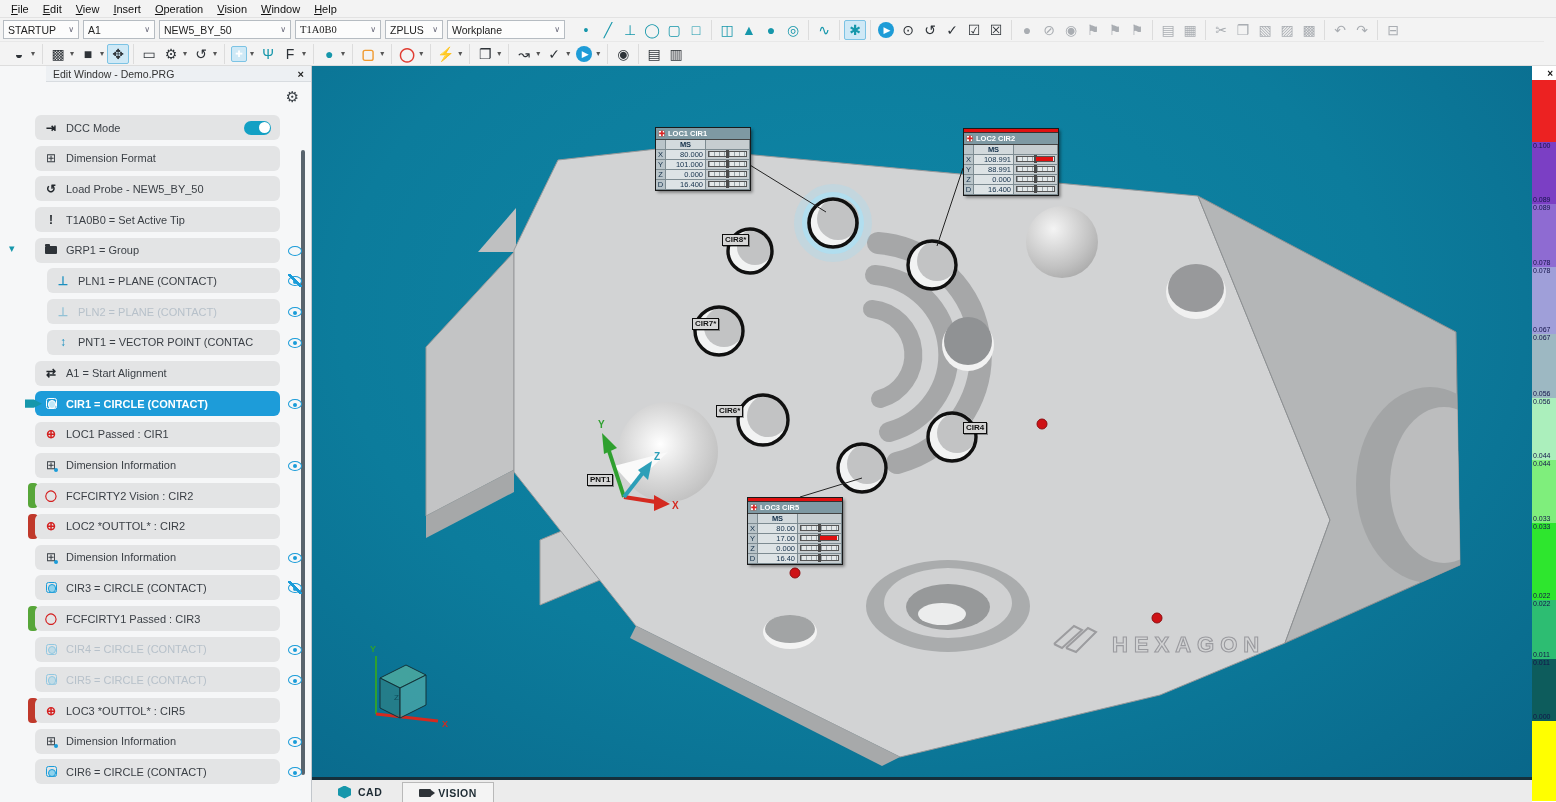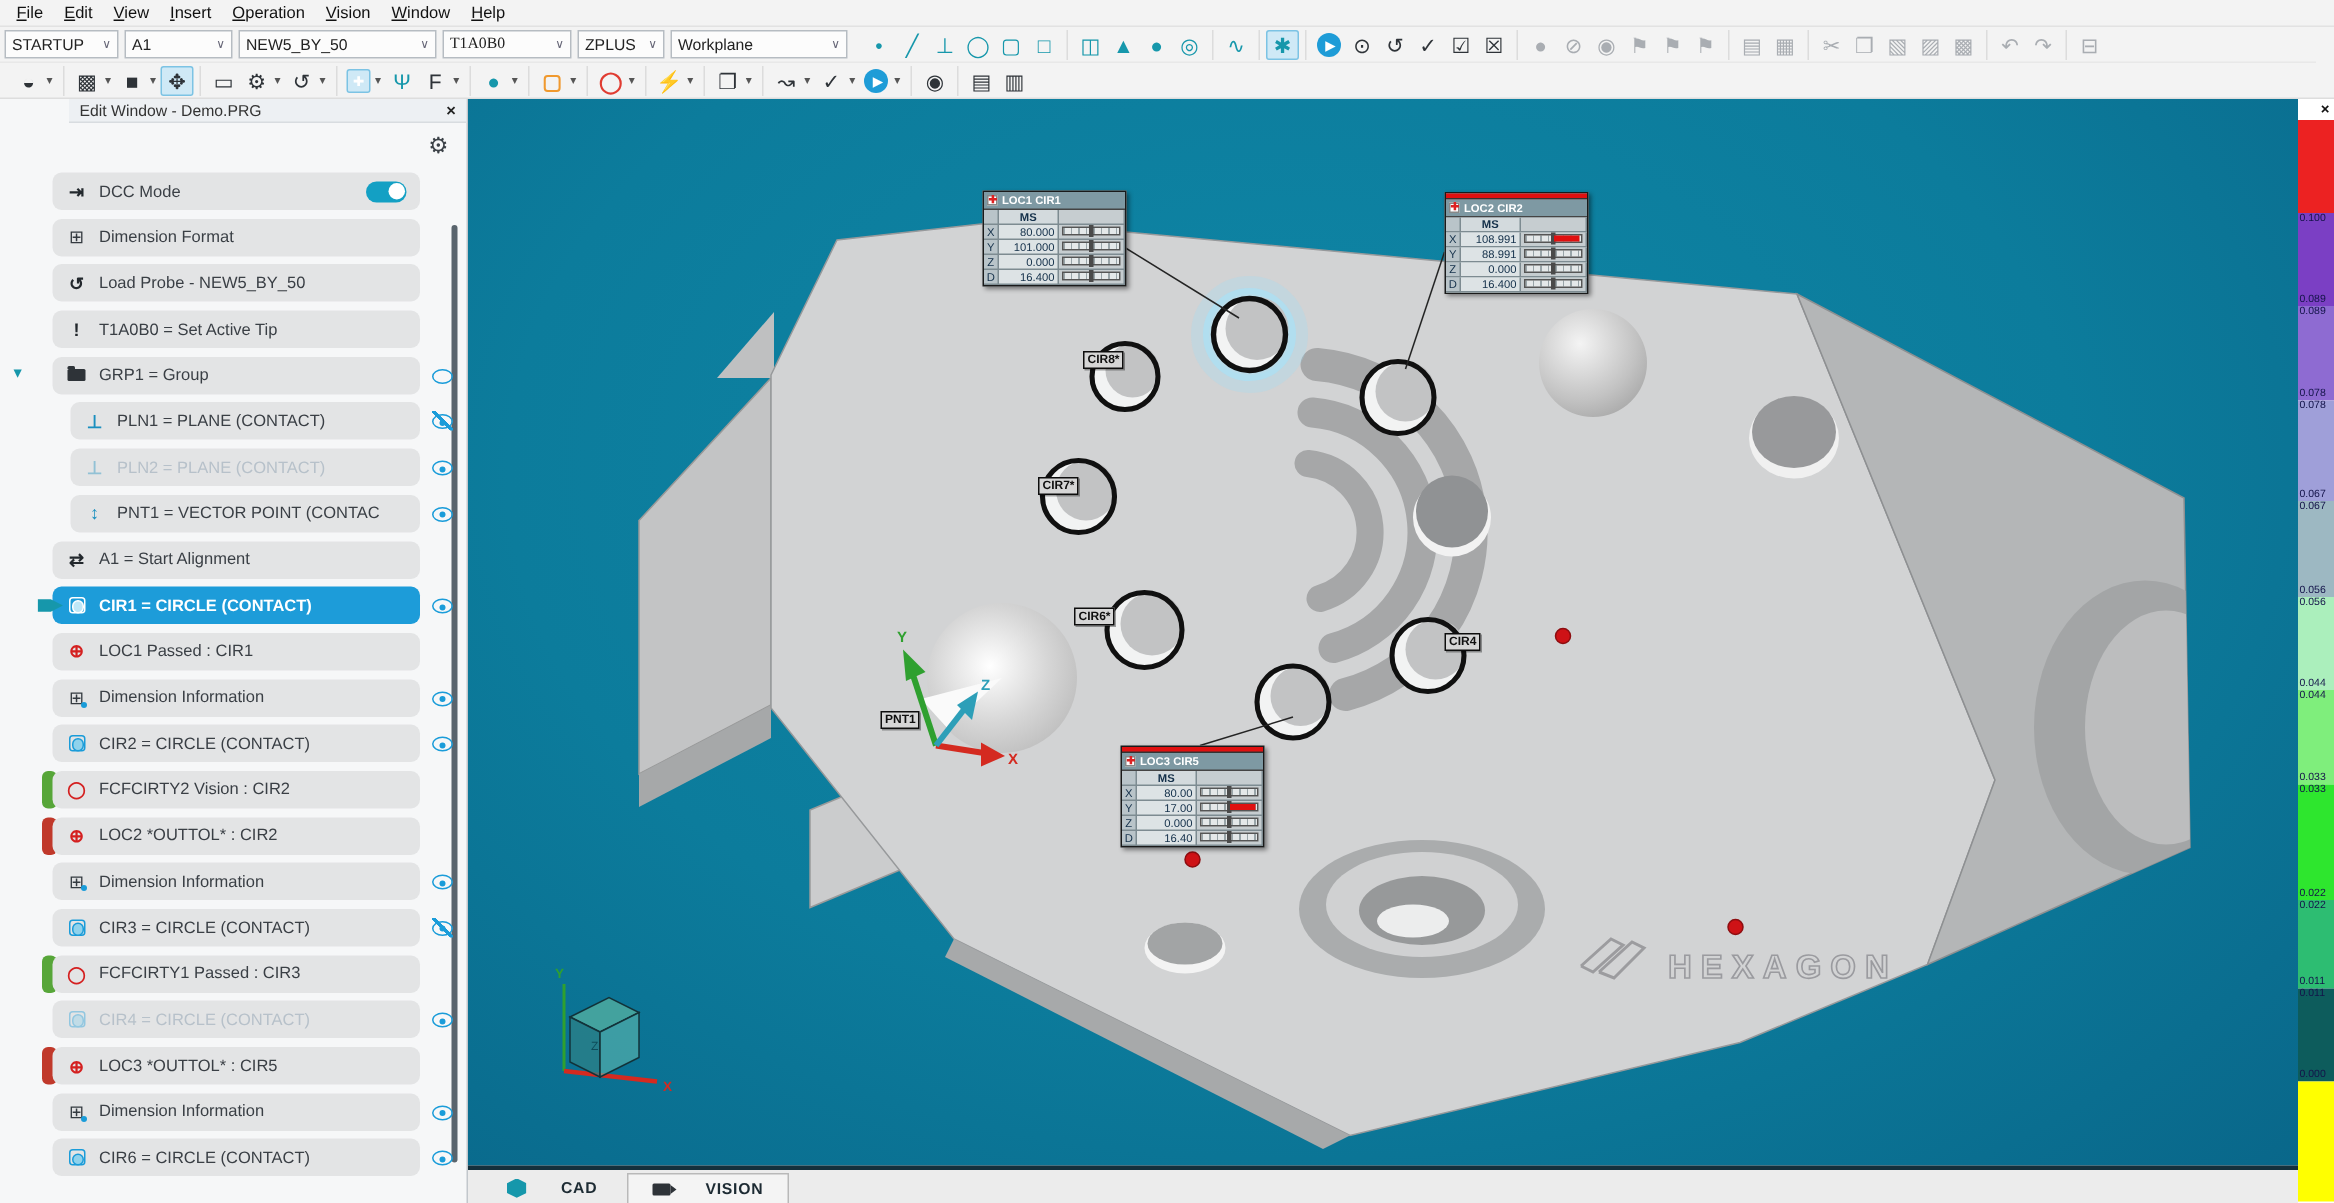--- a/index.html
+++ b/index.html
@@ -114,21 +114,21 @@
               display:flex; flex-direction:column; }
   .cb-top { height:14px; display:flex; justify-content:flex-end; align-items:center;
             padding-right:3px; font-size:10px; font-weight:bold; color:#111; }
   .cb-seg { position:relative; width:100%; }
   .cb-lab { position:absolute; left:1px; font-size:7px; color:#14144a; line-height:8px; }
   .cb-lab.bot { bottom:0; } .cb-lab.top { top:0; }
 
   
   #tabbar { position:absolute; left:312px; top:780px; width:1220px; height:22px; background:#ececec;
             display:flex; align-items:flex-end; padding-left:10px; gap:4px; }
-  .tab { display:flex; align-items:center; gap:23px; padding:0 16px; font-size:10.5px; font-weight:bold;
+  .tab { display:flex; align-items:center; gap:7px; padding:0 16px; font-size:10.5px; font-weight:bold;
          color:#1d2b33; height:20px; letter-spacing:.5px; }
   .tab.inactive { background:#f4f4f4; border:1px solid #b9b9b9; border-bottom:none; }
   .cube-ico { width:13px; height:13px; background:#1697ab;
               clip-path:polygon(50% 0,100% 25%,100% 75%,50% 100%,0 75%,0 25%); }
   .cam-ico { width:12px; height:8px; background:#2e3338; border-radius:1px; position:relative; }
   .cam-ico::after { content:""; position:absolute; right:-4px; top:1px; border-left:4px solid #2e3338;
                     border-top:3px solid transparent; border-bottom:3px solid transparent; }
 </style>
 </head>
 <body>
@@ -509,29 +509,20 @@
         <div class="ep-item">
           <span class="ep-ico">
             <span style="color:#343a40">⊞</span>
             <span class="bdot"></span>
           </span>
           <span class="ep-lab">Dimension Information</span>
         </div>
         <span class="eye"></span>
       </div>
       <div class="ep-row">
-        <div class="ep-item">
-          <span class="ep-ico">
-            <span class="circ-ico"></span>
-          </span>
-          <span class="ep-lab">CIR2 = CIRCLE (CONTACT)</span>
-        </div>
-        <span class="eye"></span>
-      </div>
-      <div class="ep-row">
         <span class="ep-bar green"></span>
         <div class="ep-item">
           <span class="ep-ico">
             <span style="color:#d42020;font-weight:bold;font-size:11px">◯</span>
           </span>
           <span class="ep-lab">FCFCIRTY2 Vision : CIR2</span>
         </div>
       </div>
       <div class="ep-row">
         <span class="ep-bar red"></span>
@@ -569,20 +560,29 @@
           </span>
           <span class="ep-lab">FCFCIRTY1 Passed : CIR3</span>
         </div>
       </div>
       <div class="ep-row">
         <div class="ep-item dis">
           <span class="ep-ico">
             <span class="circ-ico"></span>
           </span>
           <span class="ep-lab">CIR4 = CIRCLE (CONTACT)</span>
+        </div>
+        <span class="eye"></span>
+      </div>
+      <div class="ep-row">
+        <div class="ep-item dis">
+          <span class="ep-ico">
+            <span class="circ-ico"></span>
+          </span>
+          <span class="ep-lab">CIR5 = CIRCLE (CONTACT)</span>
         </div>
         <span class="eye"></span>
       </div>
       <div class="ep-row">
         <span class="ep-bar red"></span>
         <div class="ep-item">
           <span class="ep-ico">
             <span style="color:#d42020;font-weight:bold">⊕</span>
           </span>
           <span class="ep-lab">LOC3 *OUTTOL* : CIR5</span>

